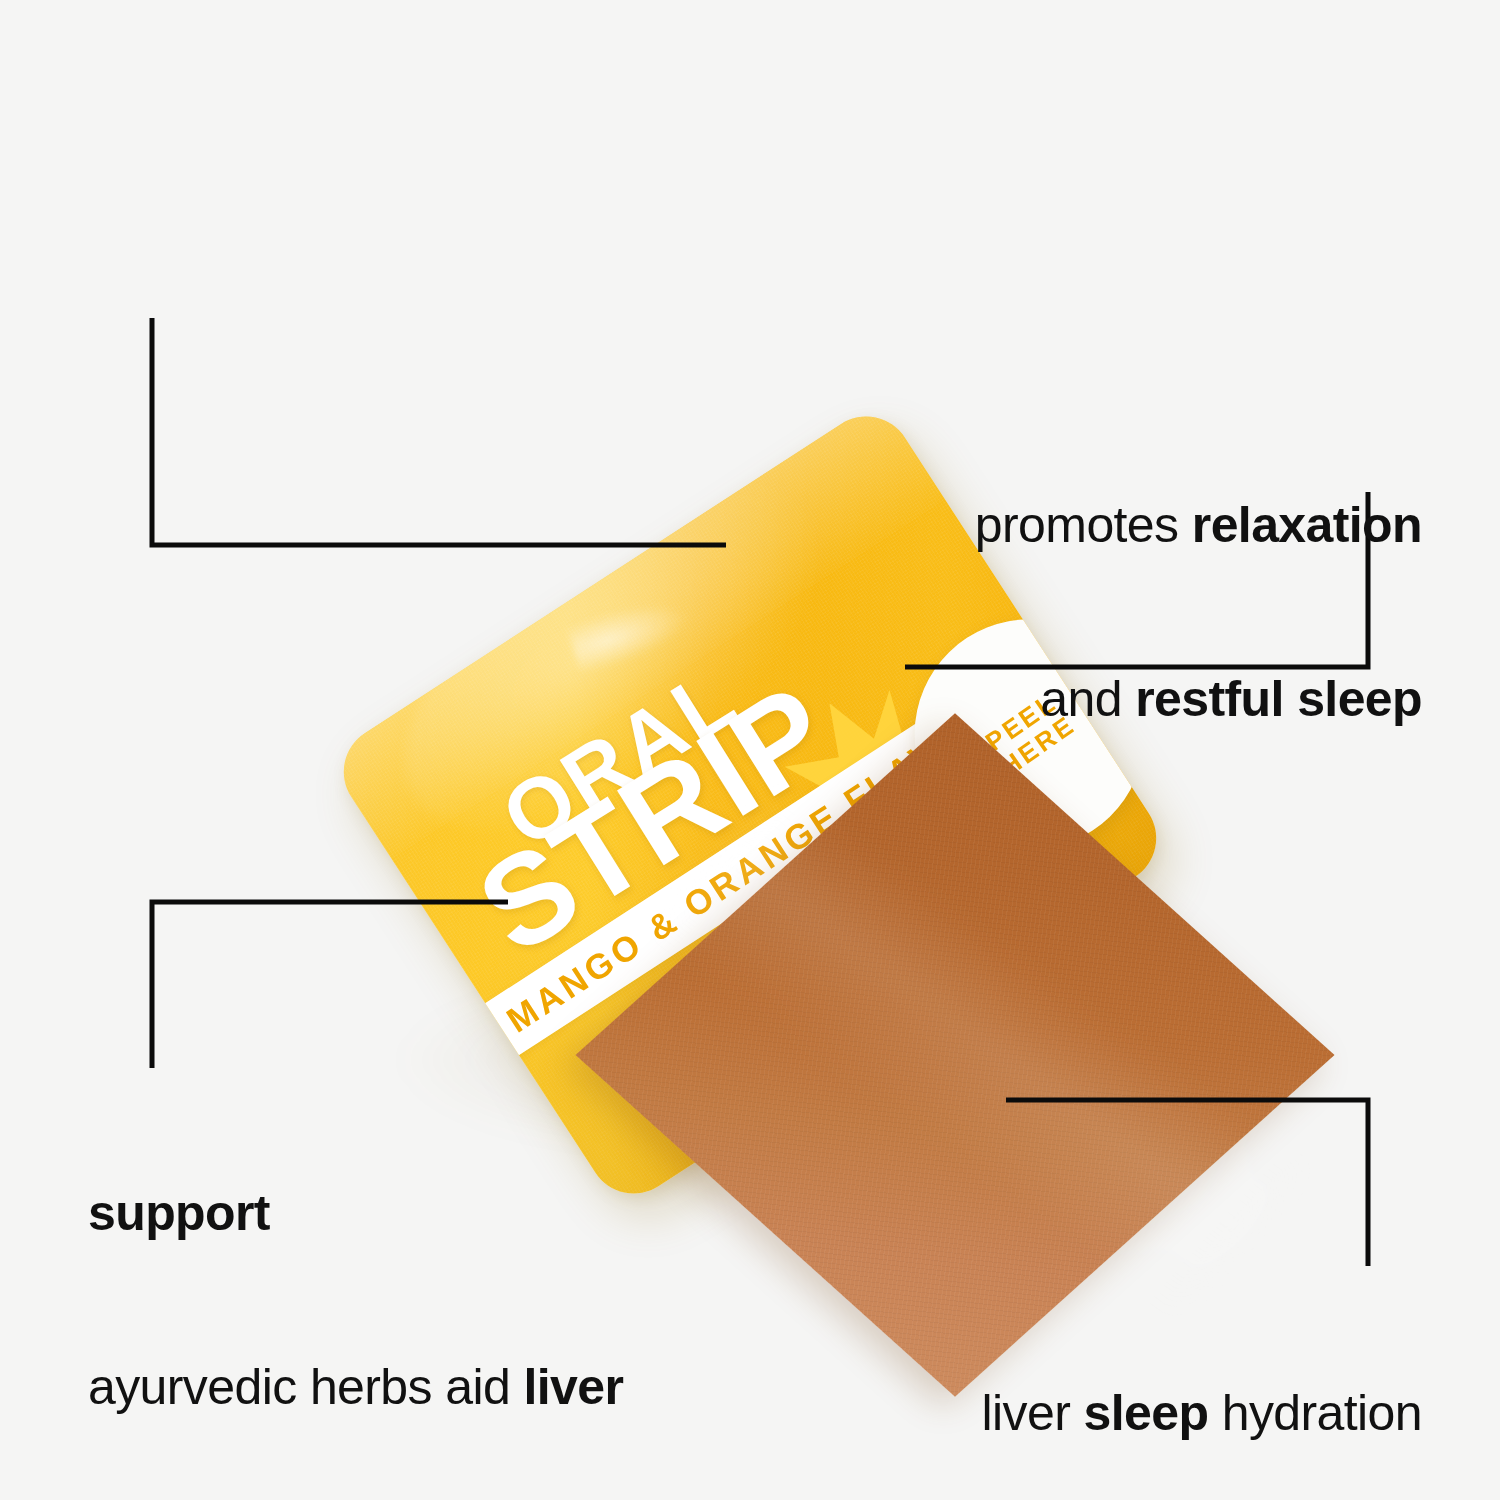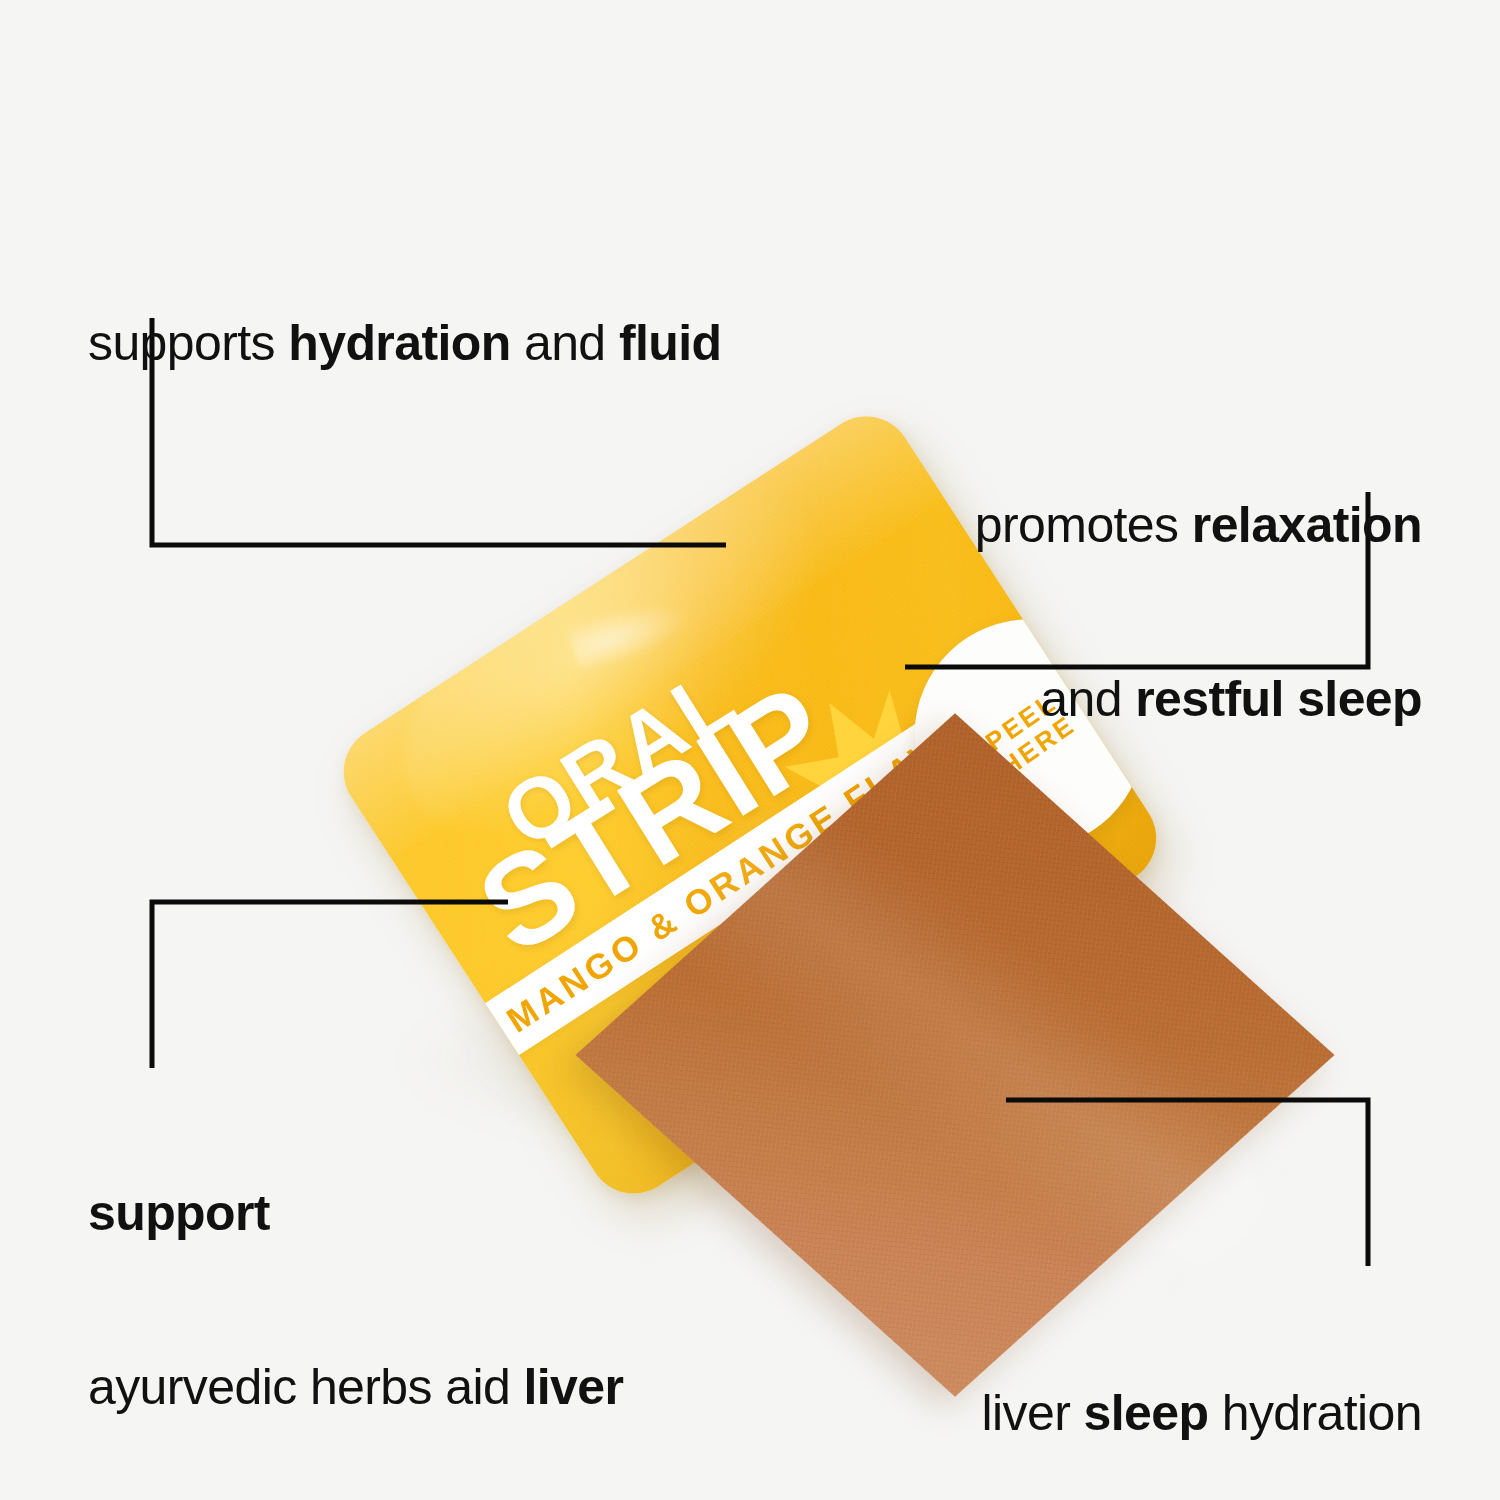--- a/index.html
+++ b/index.html
@@ -370,21 +370,20 @@
   </div>
 
   <svg id="connectors" viewBox="0 0 1500 1500">
     <polyline points="152,318 152,545 726,545"></polyline>
     <polyline points="905,667 1368,667 1368,492"></polyline>
     <polyline points="508,902 152,902 152,1068"></polyline>
     <polyline points="1006,1100 1368,1100 1368,1266"></polyline>
   </svg>
 
   <div class="callout" id="callout-hydration">
-    <span class="ln"><span>supports </span><b>hydration</b><span> and </span><b>fluid</b></span>
   </div>
 
   <div class="callout" id="callout-sleep">
     <span class="ln"><span>promotes </span><b>relaxation</b></span>
     <span class="ln"><span>and </span><b>restful sleep</b></span>
   </div>
 
   <div class="callout" id="callout-liver">
     <span class="ln"><b>support</b></span>
     <span class="ln"><span>ayurvedic herbs aid </span><b>liver</b></span>

